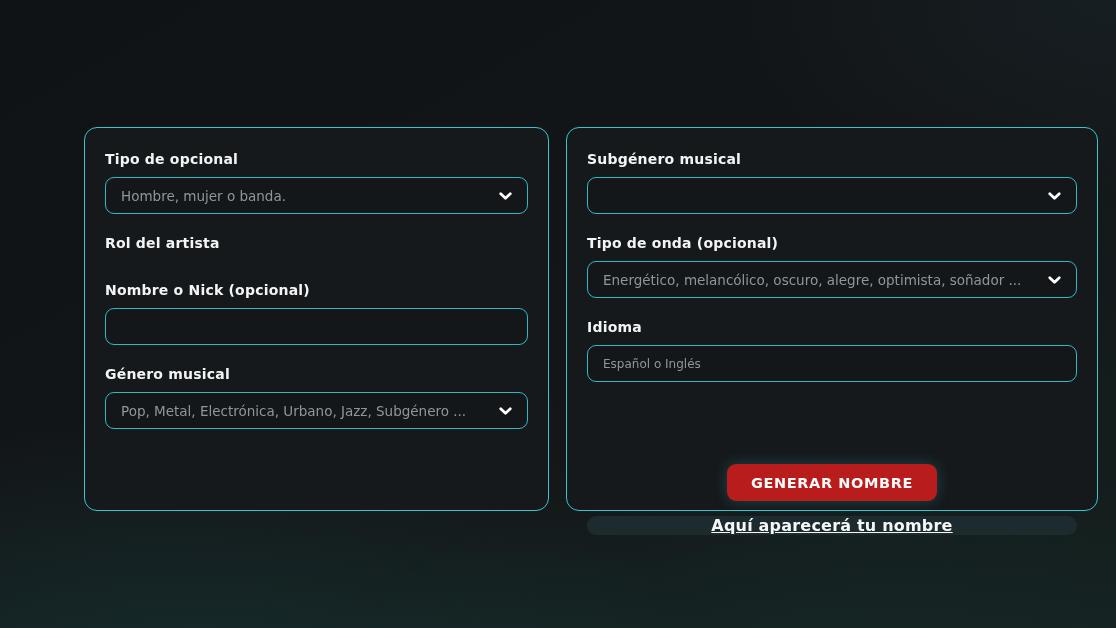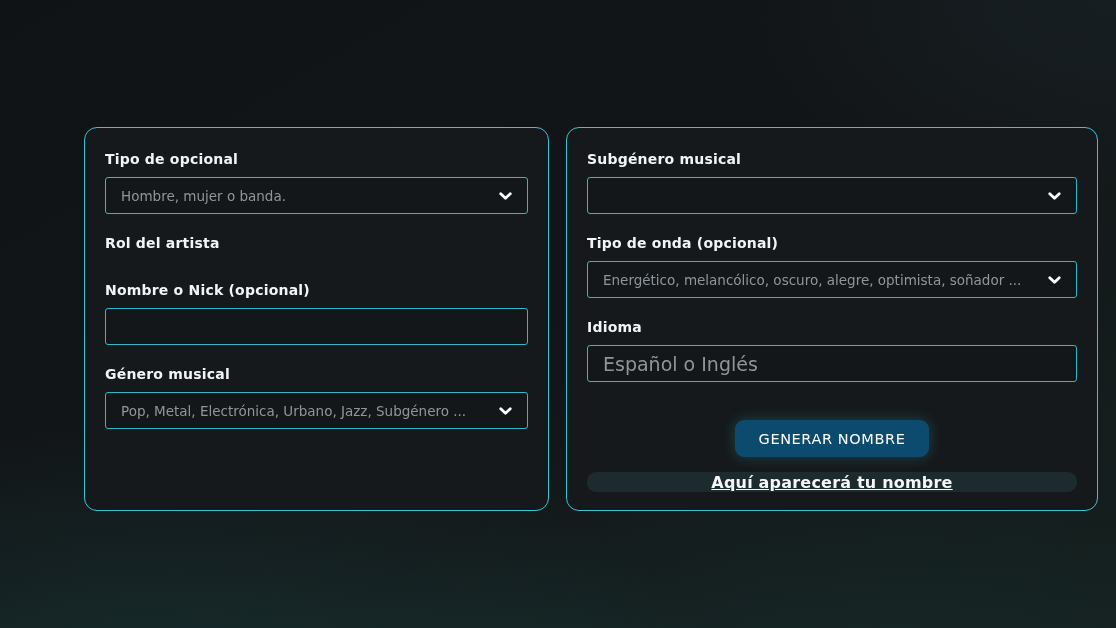--- a/index.html
+++ b/index.html
@@ -40,21 +40,21 @@
     line-height: 17px;
     margin-bottom: 9px;
   }
   .field-group { margin-bottom: 21px; }
   .field-group:last-child { margin-bottom: 18px; }
   .control {
     position: relative;
     height: 37px;
     width: 100%;
     border: 1.6px solid #2fb9c8;
-    border-radius: 3px;
+    border-radius: 9px;
     background: #14171a;
     display: flex;
     align-items: center;
     padding: 0 40px 0 15px;
     cursor: pointer;
   }
   .control.text-input { padding-right: 15px; cursor: text; }
   .placeholder {
     color: #8f969b;
     font-size: 13.5px;
@@ -64,52 +64,53 @@
     width: 100%;
   }
   input.native {
     width: 100%;
     height: 100%;
     background: transparent;
     border: none;
     outline: none;
     color: #737373;
     font-family: "DejaVu Sans", "Liberation Sans", sans-serif;
-    font-size: 19px;
+    font-size: 12px;
   }
   input.native::placeholder { color: #8f969b; opacity: 1; }
   .chev {
     position: absolute;
     right: 13px;
     top: 50%;
     transform: translateY(-50%);
     width: 17px;
     height: 17px;
     display: flex;
     align-items: center;
     justify-content: center;
   }
   .btn-row {
     display: flex;
     justify-content: center;
     margin-top: 17px;
   }
   .generate-btn {
-    background: #0c4a6e;
+    background: #b91c1c;
     color: #ffffff;
     border: none;
     border-radius: 9px;
     height: 37px;
     padding: 0 24px;
     font-family: "DejaVu Sans", "Liberation Sans", sans-serif;
     font-size: 14.5px;
-    font-weight: 400;
+    font-weight: 700;
     letter-spacing: 0.6px;
     cursor: pointer;
     box-shadow: 0 0 14px rgba(49,201,214,0.25);
+    margin-top: 44px;
   }
   .result-box {
     margin-top: 15px;
     height: 44px;
     border-radius: 9px;
     background: #1d2a2e;
     display: flex;
     align-items: center;
     justify-content: center;
     color: #f5f6f7;

